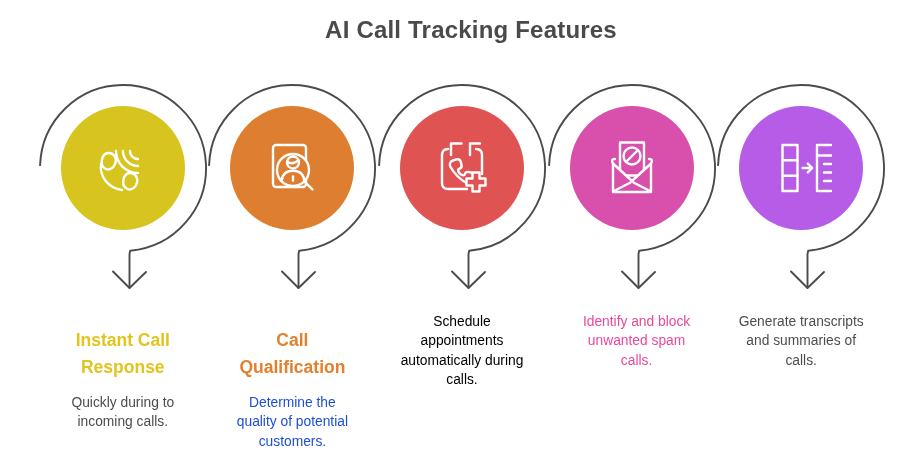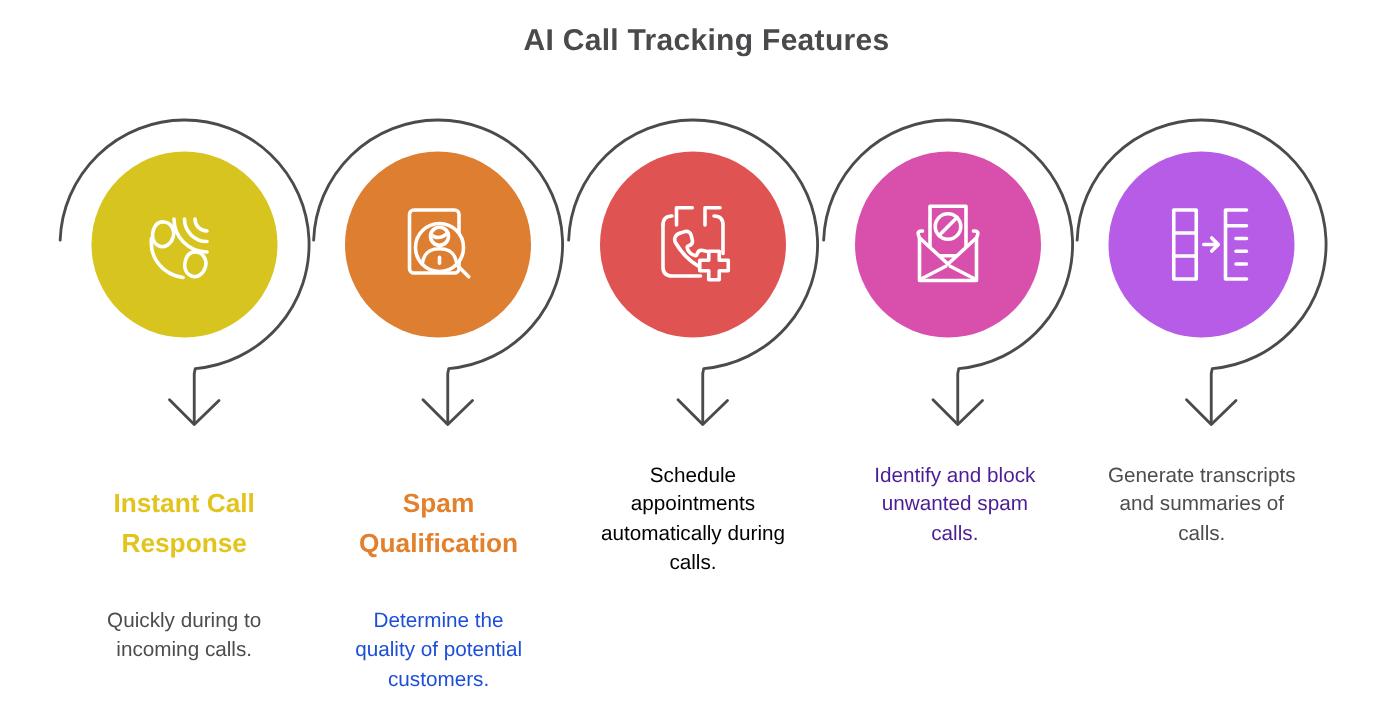--- a/index.html
+++ b/index.html
@@ -6,39 +6,39 @@
   body {
     width: 924px; height: 473px;
     background: #ffffff;
     overflow: hidden;
     font-family: "Liberation Sans", sans-serif;
     position: relative;
   }
   .title {
     margin: 16px 0 0 18px;
     text-align: center;
-    font-size: 20px;
+    font-size: 24px;
     font-weight: 700;
     letter-spacing: 0.2px;
   }
   .row {
     margin-top: 32px;
     padding: 0 38px;
     display: flex;
   }
   .col {
     flex: 1 1 0;
     display: flex;
     flex-direction: column;
     align-items: center;
     min-width: 0;
   }
   .graphic { display: block; }
   .feature-heading {
-    margin: 26px 0 16px 0;
+    margin: 26px 0 0 0;
     font-size: 17.5px;
     font-weight: 700;
     line-height: 1.57;
     text-align: center;
     white-space: pre-line;
   }
   .feature-desc {
     margin: 11px 0 0 0;
     font-size: 13.8px;
     line-height: 1.4;
@@ -85,21 +85,21 @@
       <g transform="translate(53,60)" fill="none" stroke-width="2.4" stroke-linecap="round" stroke-linejoin="round" stroke="#ffffff">
         <rect x="13" y="9" width="33" height="42" rx="3"></rect>
         <circle cx="33" cy="34" r="16" fill="#dd7e31"></circle>
         <circle cx="33" cy="26.5" r="6"></circle>
         <path d="M 27.4,25.4 Q 32,29.8 38.6,24.2"></path>
         <path d="M 21.5,45 C 22.5,37.5 26.5,34.8 33,34.8 C 39.5,34.8 43.5,37.5 44.5,45"></path>
         <path d="M 33,40.5 L 33,44.5"></path>
         <path d="M 44.8,45.8 L 52.5,53.5"></path>
       </g>
     </svg>
-    <h3 class="feature-heading" style="color: rgb(226, 128, 44);">Spam
+    <h3 class="feature-heading" style="color: rgb(226, 128, 44);">Call
 Qualification</h3>
     <p class="feature-desc" style="color: #1d4ed8;">Determine the
 quality of potential
 customers.</p>
   </div>
 
   <div class="col">
     <svg class="graphic" width="170" height="225" viewBox="0 0 170 225">
       <g fill="none" stroke-width="1.9" stroke-linecap="round" stroke-linejoin="round" stroke="#4b4b4d">
         <path d="M 2.1,89.1 A 83 83 0 1 1 92.2,174.7 L 91.5,178 L 91.5,211.5"></path>
@@ -132,21 +132,21 @@
       <g transform="translate(53,60)" fill="none" stroke-width="2.4" stroke-linecap="round" stroke-linejoin="round" stroke="#ffffff">
         <rect x="20" y="6.5" width="24" height="33"></rect>
         <circle cx="32" cy="20" r="8.5"></circle>
         <path d="M 26,26 L 38,14"></path>
         <path d="M 13,27.5 L 32,45 L 51,27.5 L 51,56 L 13,56 Z" fill="#d850ab"></path>
         <path d="M 14,55 L 30.5,46.5 M 50,55 L 33.5,46.5"></path>
         <path d="M 13,27.5 Q 10.5,22.5 15,23"></path>
         <path d="M 51,27.5 Q 53.5,22.5 49,23"></path>
       </g>
     </svg>
-    <p class="feature-desc" style="color: #4c1d95; margin-left: 10px;">Identify and block
+    <p class="feature-desc" style="color: #ec4899; margin-left: 10px;">Identify and block
 unwanted spam
 calls.</p>
   </div>
 
   <div class="col">
     <svg class="graphic" width="170" height="225" viewBox="0 0 170 225">
       <g fill="none" stroke-width="1.9" stroke-linecap="round" stroke-linejoin="round" stroke="#4b4b4d">
         <path d="M 2.1,89.1 A 83 83 0 1 1 92.2,174.7 L 91.5,178 L 91.5,211.5"></path>
         <polyline points="75,195.5 91.5,212 108,196" fill="none"></polyline>
       </g>

